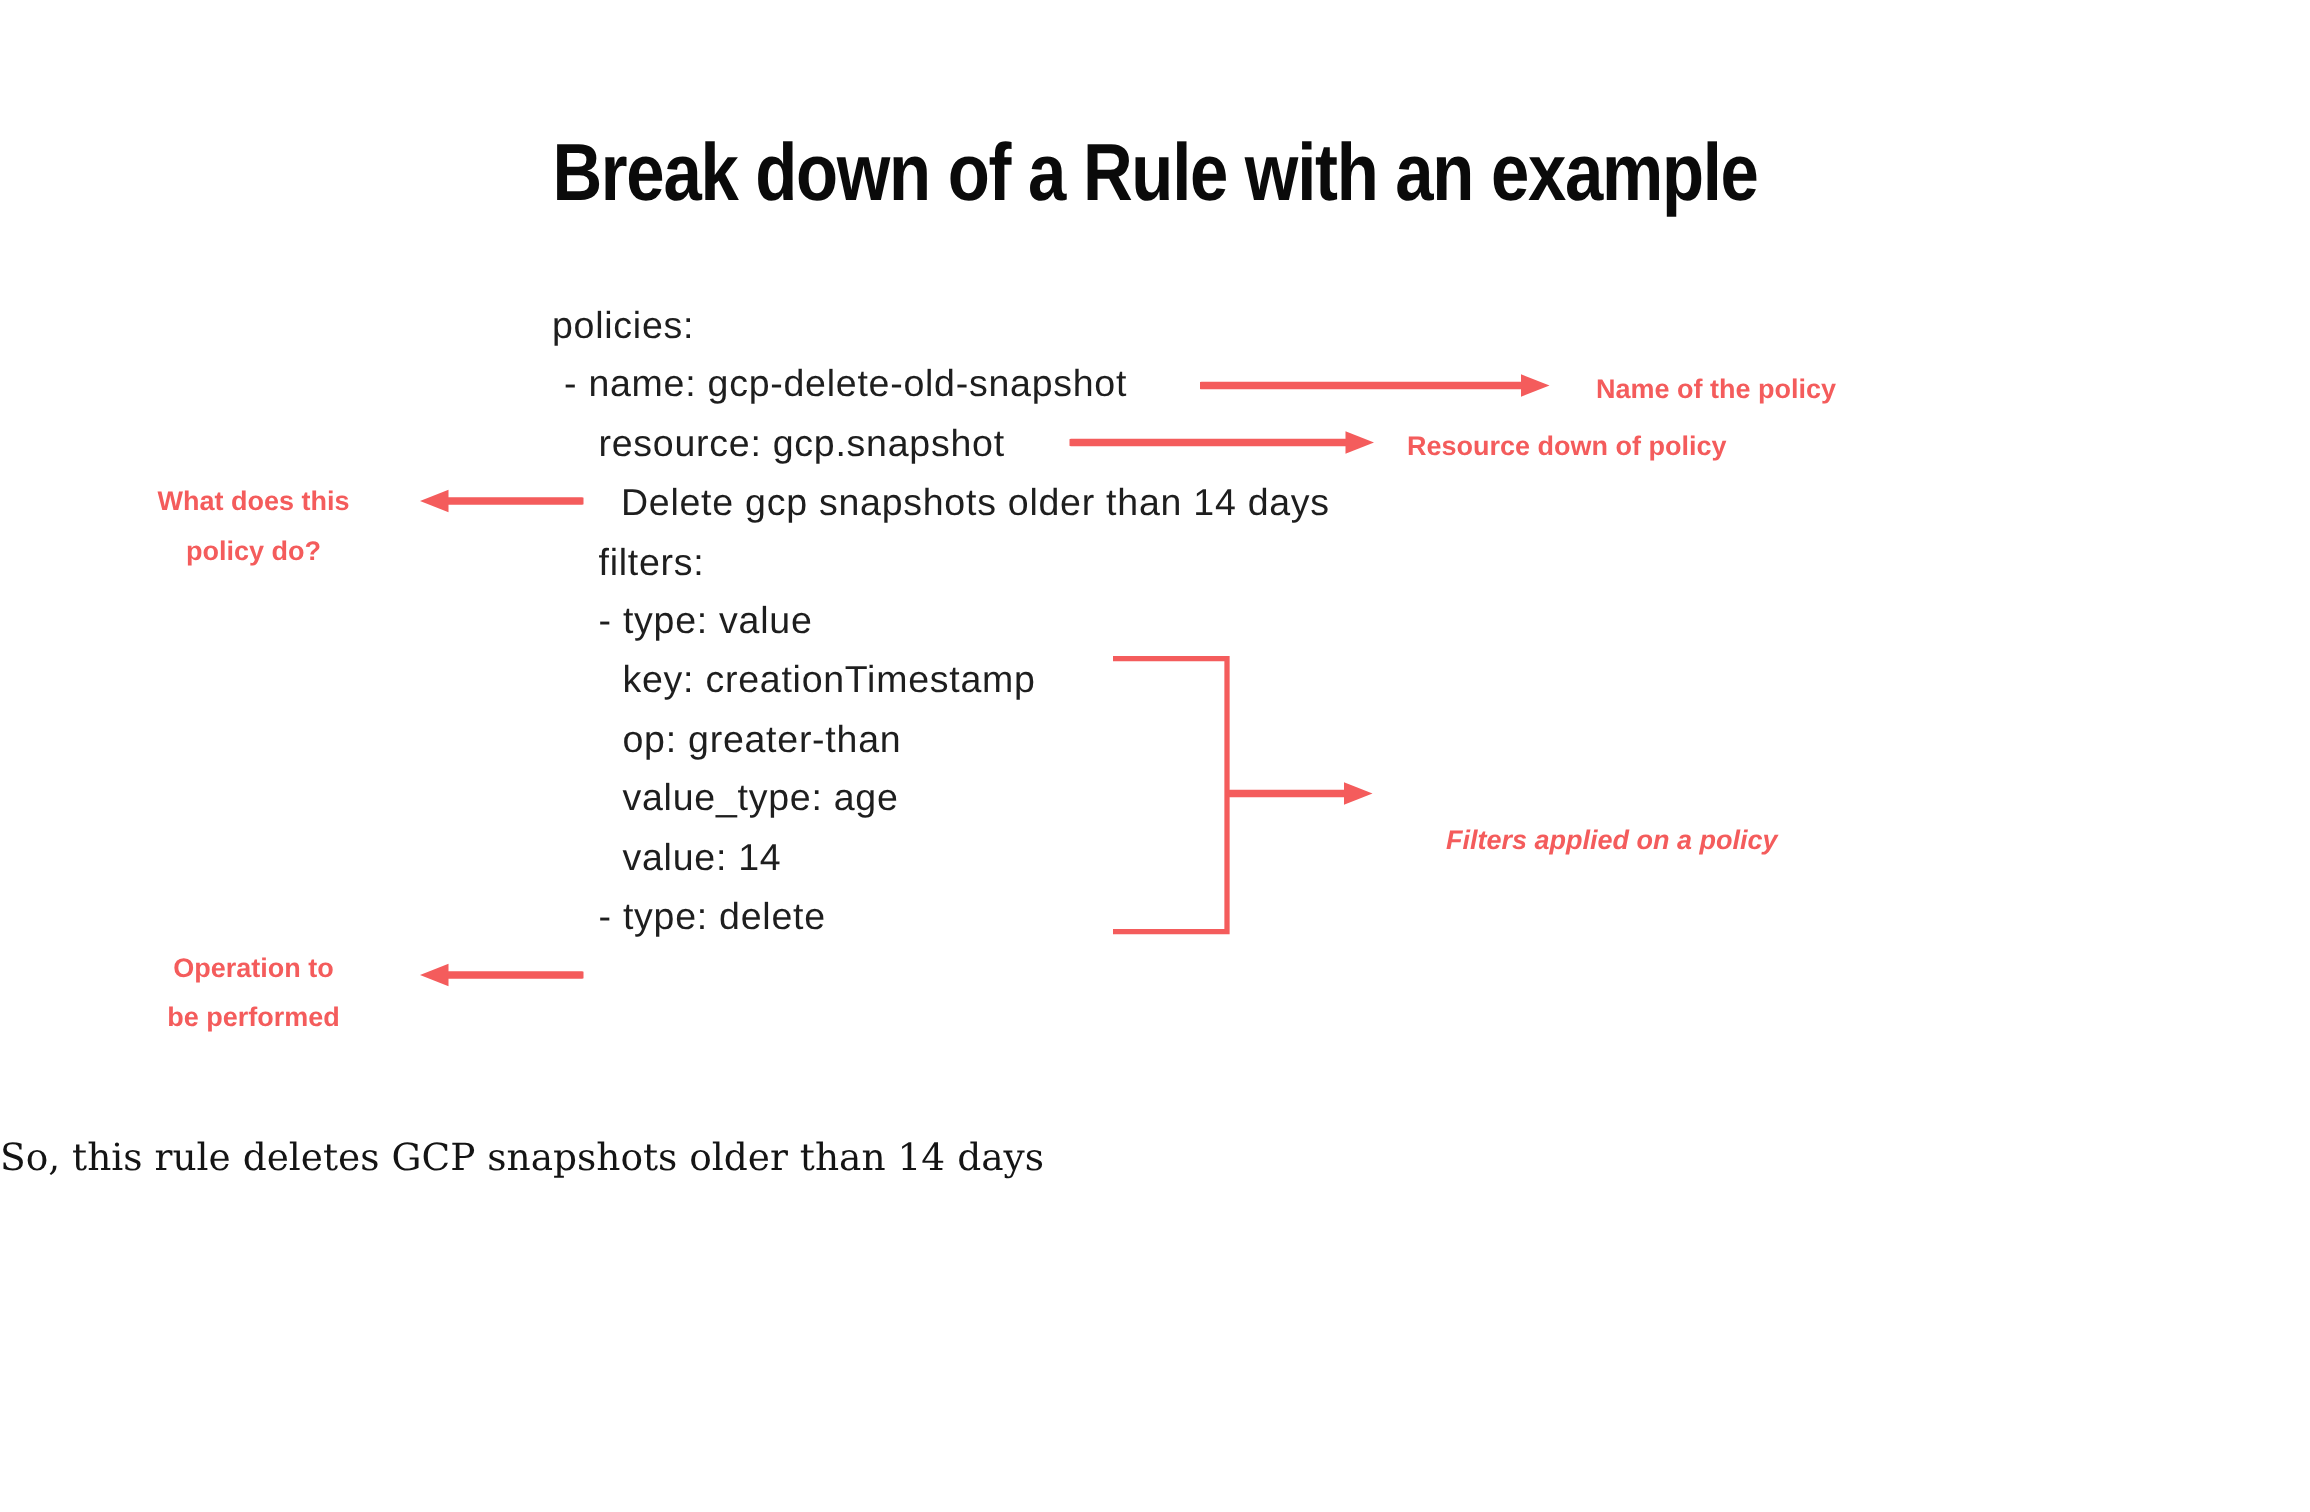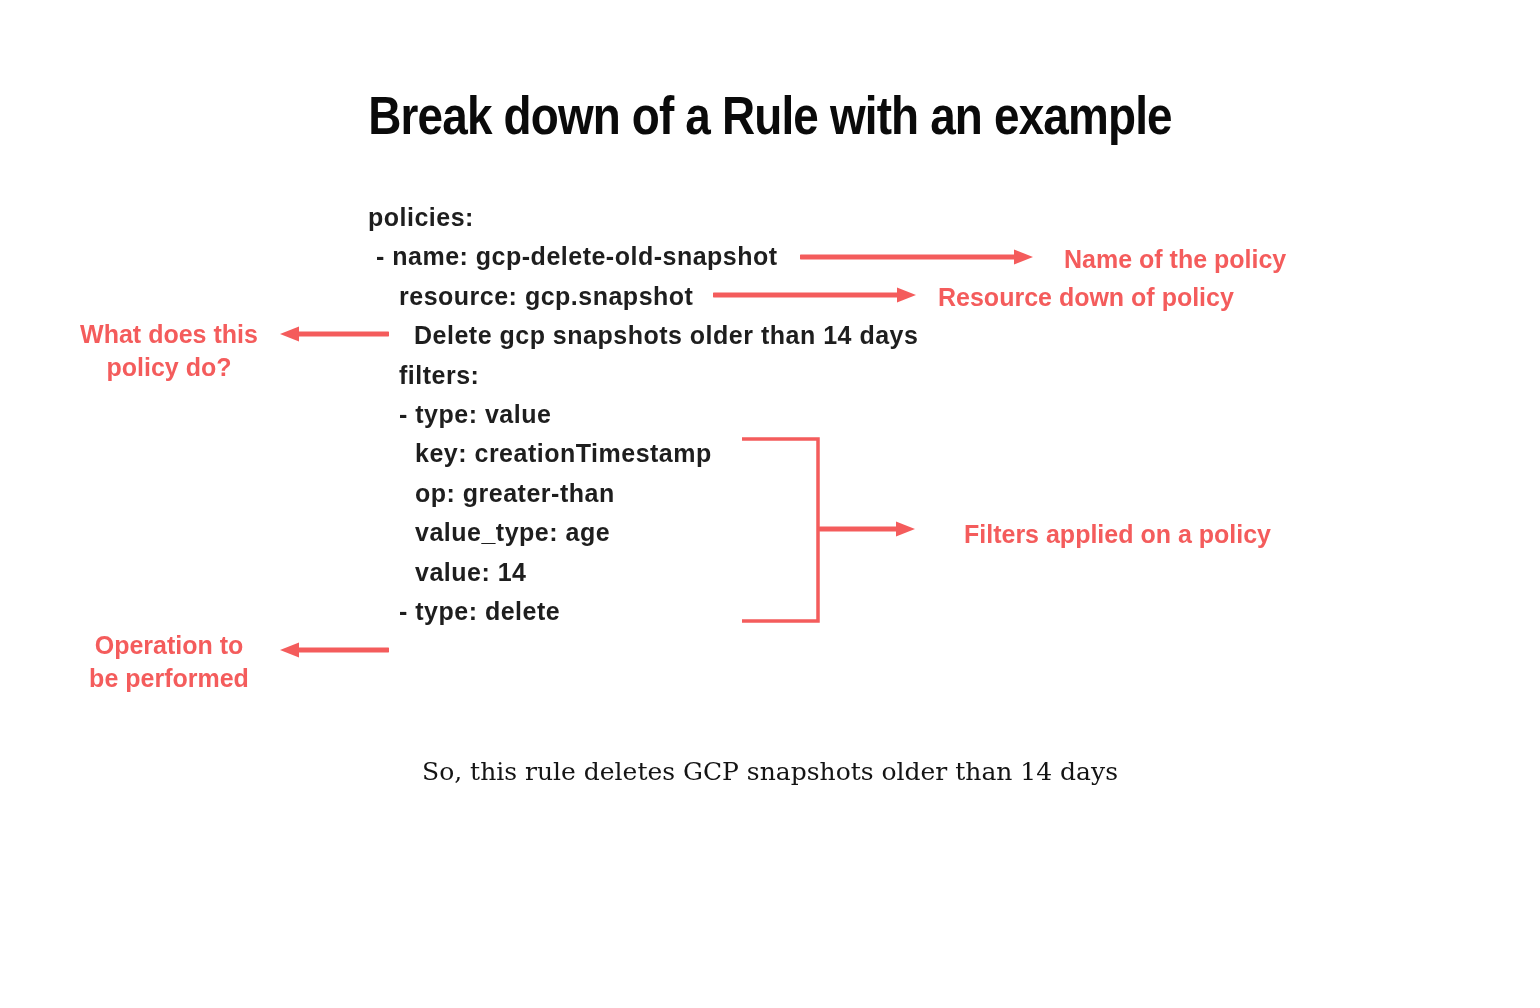--- a/index.html
+++ b/index.html
@@ -24,50 +24,50 @@
     color: #0a0a0a;
     letter-spacing: -1px;
     transform: scaleX(0.85);
     white-space: nowrap;
   }
   .code {
     position: absolute;
     left: 368px;
     top: 198px;
     font-size: 25px;
-    font-weight: 700;
+    font-weight: 400;
     color: #1e1e1e;
     letter-spacing: 0.5px;
   }
   .code .ln {
     height: 39.4px;
     line-height: 39.4px;
     white-space: pre;
   }
   .i0 { padding-left: 0; }
   .i1 { padding-left: 8px; }
   .i3 { padding-left: 31px; }
   .i4 { padding-left: 46px; }
   .i5 { padding-left: 47px; }
   .lbl {
     position: absolute;
     color: var(--accent);
     font-weight: bold;
-    font-size: 25px;
+    font-size: 18px;
     line-height: 33px;
     white-space: pre-line;
   }
   .lbl.two { text-align: center; width: 180px; }
   .arrow { position: absolute; color: var(--accent); display: block; }
   .caption {
     position: absolute;
     top: 757px;
     left: 0;
     width: 100%;
-    text-align: center;
+    text-align: left;
     font-family: "DejaVu Serif", "Liberation Serif", serif;
     font-size: 25px;
     color: #141414;
   }
 </style>
 </head>
 <body>
 
 <div class="page" style="--accent: #F45C5C; background: rgb(255, 255, 255);">
 
@@ -104,21 +104,21 @@
     <polygon points="20,1.5 1,9 20,16.5" fill="currentColor"></polygon>
   </svg>
   <div class="lbl two" style="left:79px; top:318px;">What does this
 policy do?</div>
 
   <svg class="arrow" style="left:740px; top:430px;" width="178" height="200" viewBox="0 0 178 200">
     <polyline points="2,9 78,9 78,191 2,191" fill="none" stroke="currentColor" stroke-width="3.5"></polyline>
     <line x1="80" y1="99" x2="158" y2="99" stroke="currentColor" stroke-width="5" stroke-linecap="round"></line>
     <polygon points="156,91.5 175,99 156,106.5" fill="currentColor"></polygon>
   </svg>
-  <div class="lbl" style="left:964px; top:518px;">Filters applied on a policy</div>
+  <div class="lbl" style="left:964px; top:544px;font-style:italic;">Filters applied on a policy</div>
 
   <svg class="arrow" style="left:279px; top:641px;" width="110" height="18" viewBox="0 0 110 18">
     <line x1="18" y1="9" x2="109" y2="9" stroke="currentColor" stroke-width="5" stroke-linecap="round"></line>
     <polygon points="20,1.5 1,9 20,16.5" fill="currentColor"></polygon>
   </svg>
   <div class="lbl two" style="left:79px; top:629px;">Operation to
 be performed</div>
 
   <div class="caption">So, this rule deletes GCP snapshots older than 14 days</div>
 

